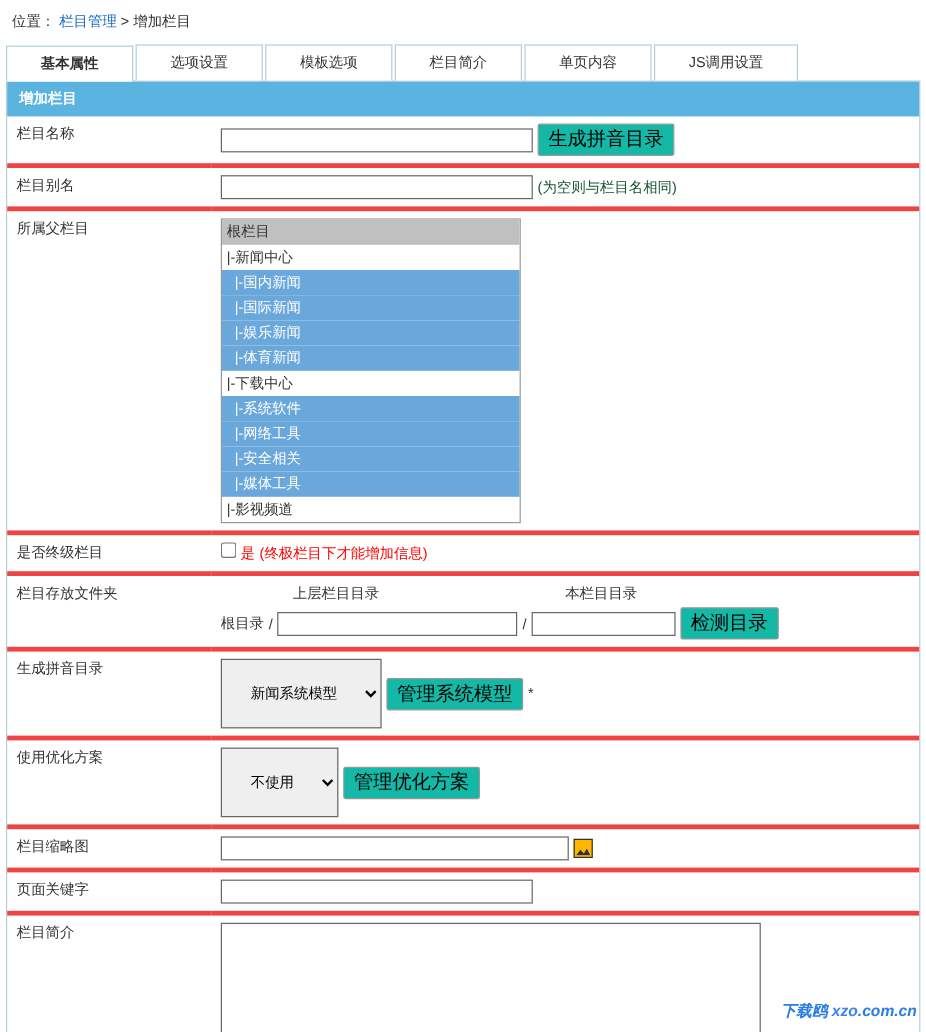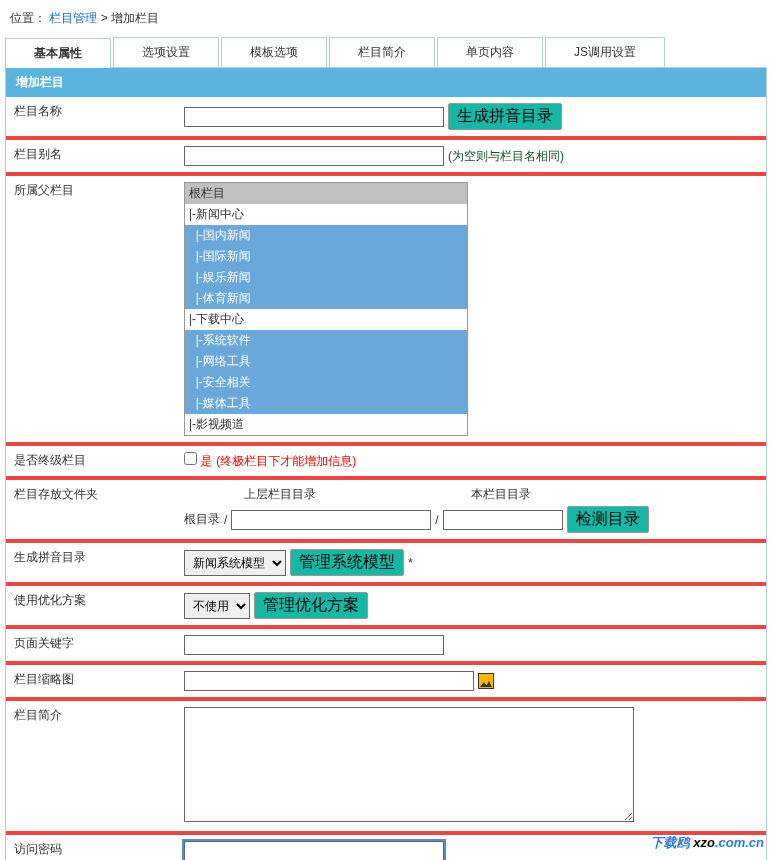--- a/index.html
+++ b/index.html
@@ -9,33 +9,33 @@
     .tabs { display: flex; border-bottom: 1px solid #b5cfd9; margin-top: 5px; }
     .tab { padding: 6px 28px; border: 1px solid #b5cfd9; border-bottom: none; background: #fff; cursor: pointer; margin-right: 2px; }
     .tab.active { font-weight: bold; border-top: 1px solid #b5cfd9; position: relative; top: 1px; background: #fff; }
     .panel { border: 1px solid #b5cfd9; border-top: none; }
     .panel-header { background: #5bb3e0; color: #fff; padding: 6px 10px; font-size: 12px; font-weight: bold; }
     .form-table { width: 100%; border-collapse: collapse; }
     .form-table td { padding: 6px 8px; border-bottom: 4px solid #ef4444; vertical-align: top; }
     .form-table td.label { width: 170px; color: #333; }
     input[type="text"], input[type="password"] { border: 1px solid #666; padding: 2px 4px; font-size: 12px; height: 20px; }
     textarea { border: 1px solid #666; padding: 2px 4px; font-size: 12px; resize: both; }
-    select { border: 1px solid #666; padding: 4px; font-size: 12px; }
+    select { border: 1px solid #666; padding: 20px; font-size: 12px; }
     button, .btn { border: 1px solid #999; background: #14b8a6; padding: 2px 8px; font-size: 16px; cursor: pointer; border-radius: 2px; }
-    .listbox { width: 284px; border: 1px solid #999; background: #fff; }
+    .listbox { width: 250px; border: 1px solid #999; background: #fff; }
     .listbox-item { padding: 2px 4px; cursor: pointer; }
     .listbox-item.root { background: #c0c0c0; }
     .listbox-item.selected { background: #6aa8dc; color: #fff; }
     .hint { color: #14532d; }
     .red { color: #f00; }
     .row-inner { display: flex; align-items: center; gap: 4px; flex-wrap: wrap; }
     .sub-labels { display: flex; gap: 40px; margin-left: 60px; margin-bottom: 3px; text-align: center; }
     .watermark { position: fixed; bottom: 8px; right: 8px; font-size: 13px; font-style: italic; font-weight: bold; pointer-events: none; }
     .watermark .w1 { color: #2a7de1; }
-    .watermark .w2 { color: #000000; }
+    .watermark .w2 { color: #3b82f6; }
     .watermark .w3 { color: #2a7de1; }
     .img-icon { display:inline-block; width:16px; height:16px; background:#ffb800; border:1px solid #333; position:relative; }
     .img-icon::after { content:""; position:absolute; bottom:1px; left:1px; right:1px; height:6px; background:#333; clip-path: polygon(0 100%, 30% 20%, 55% 70%, 75% 0, 100% 100%); }
   </style>
 </head>
 <body>
 
 <div class="breadcrumb">
   <span>位置：</span>
   <a href="#">栏目管理</a>
@@ -132,31 +132,31 @@
     <tr>
       <td class="label">使用优化方案</td>
       <td>
         <div class="row-inner">
           <select><option>不使用</option></select>
           <button class="btn">管理优化方案</button>
         </div>
       </td>
     </tr>
     <tr>
-      <td class="label">页面关键字</td>
-      <td><input type="text" style="width: 260px;"></td>
-    </tr>
-    <tr>
       <td class="label">栏目缩略图</td>
       <td>
         <div class="row-inner">
           <input type="text" style="width: 290px;">
           <span class="img-icon"></span>
         </div>
       </td>
+    </tr>
+    <tr>
+      <td class="label">页面关键字</td>
+      <td><input type="text" style="width: 260px;"></td>
     </tr>
     <tr>
       <td class="label">栏目简介</td>
       <td><textarea style="width: 450px; height: 115px;"></textarea></td>
     </tr>
     <tr>
       <td class="label">访问密码</td>
       <td>
         <div class="row-inner">
           <input type="text" style="width: 260px; outline: rgb(74, 144, 226) solid 2px;">

